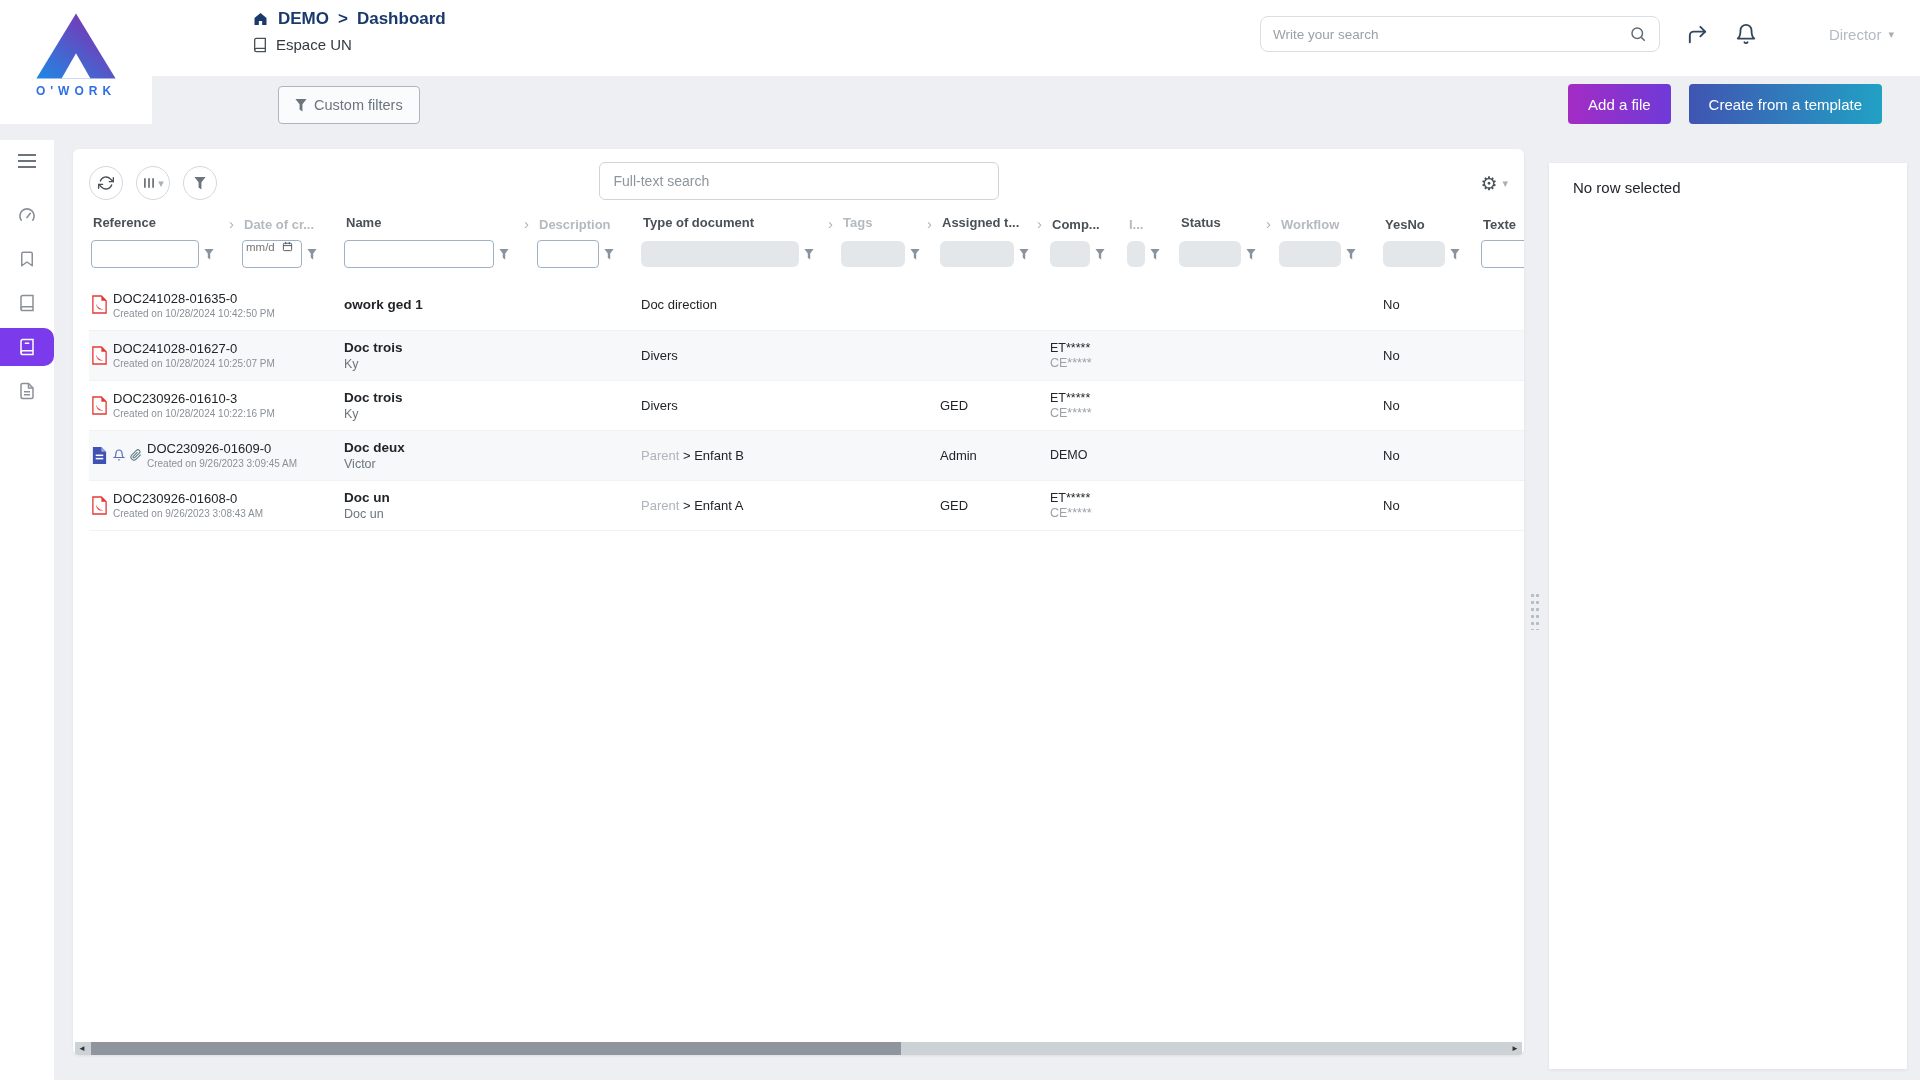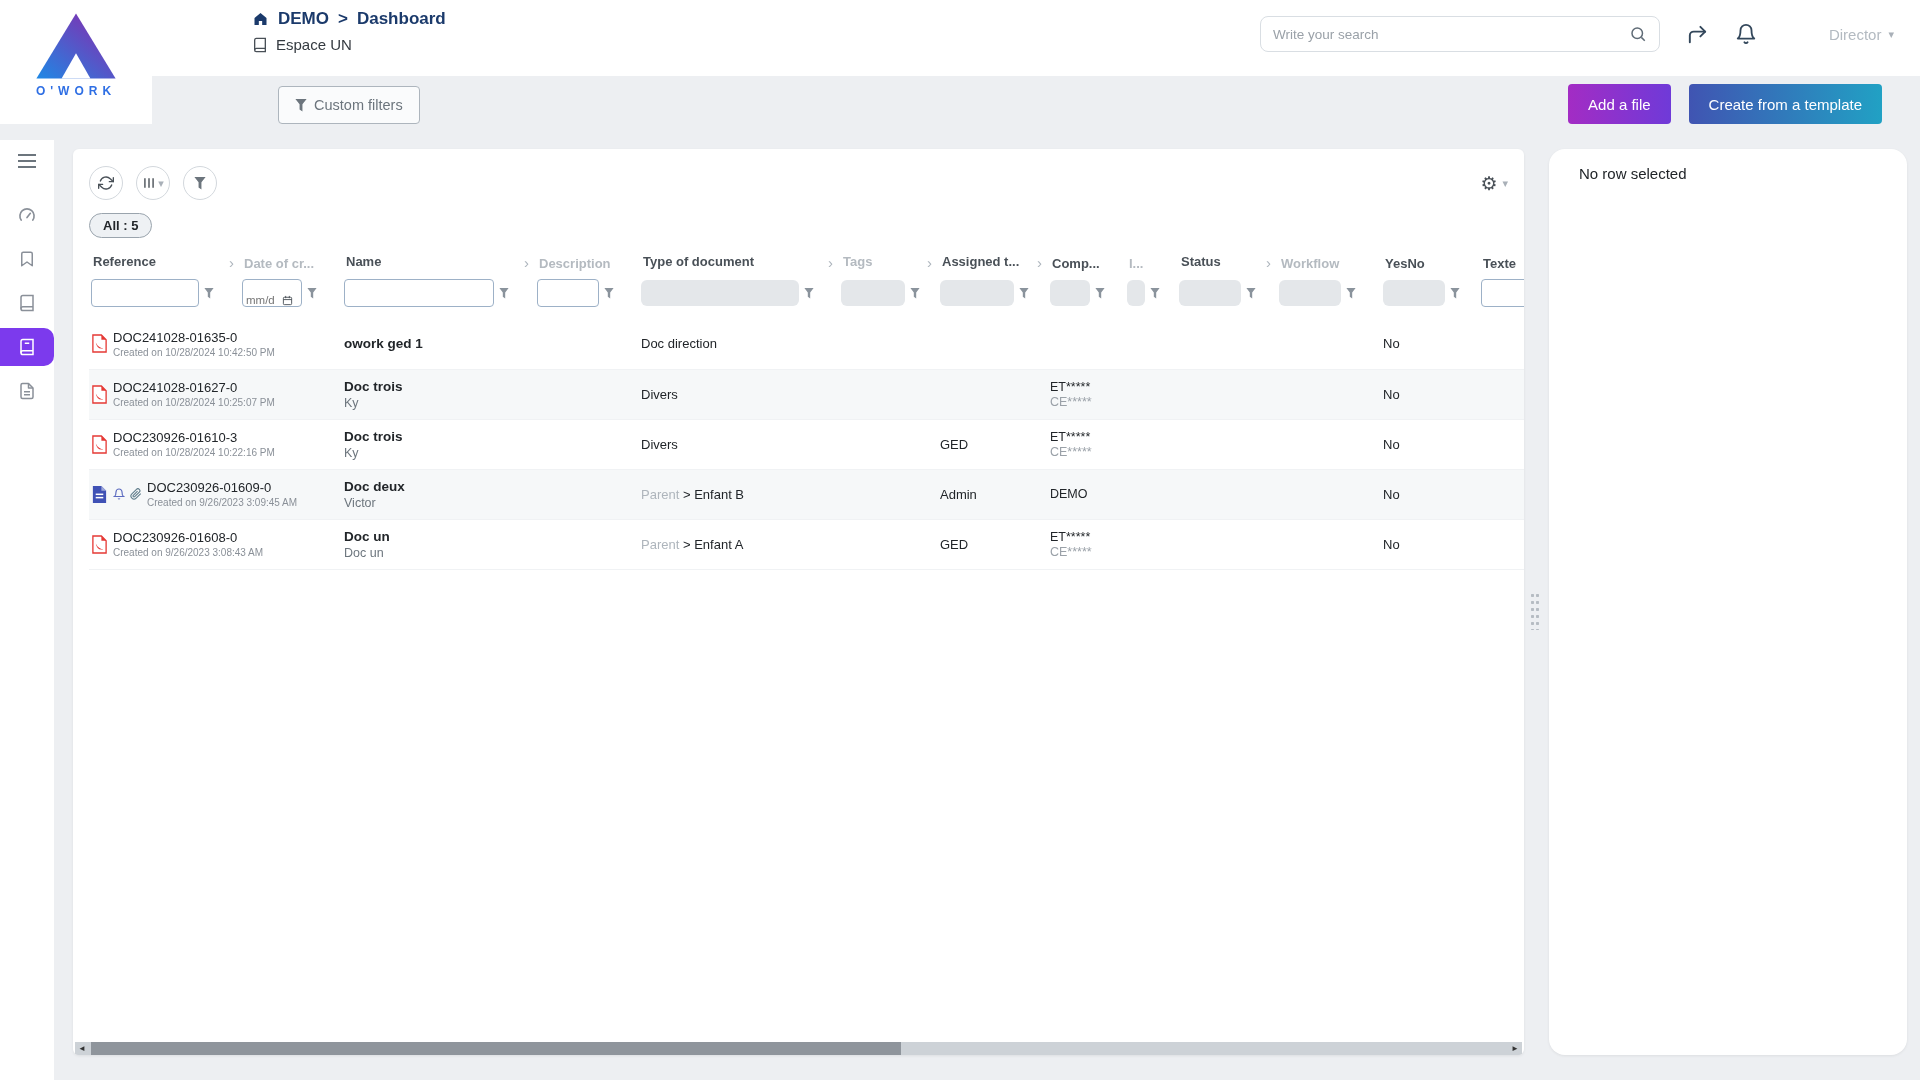--- a/index.html
+++ b/index.html
@@ -70,21 +70,21 @@
   table { table-layout:fixed; width:1510px; border-collapse:collapse; }
   th { font-size:13px; font-weight:bold; color:#495057; text-align:left; padding:6px 4px 4px;
        white-space:nowrap; overflow:hidden; vertical-align:bottom; cursor:pointer; }
   th.muted { color:#b4bac0; font-weight:600; }
   .chev { float:right; color:#adb5bd; font-weight:normal; font-size:15px; margin-right:2px; }
   .filter-cell { padding:4px 8px 12px 2px; }
   .fwrap { display:flex; align-items:center; gap:5px; }
   .f-input { height:28px; border:1.5px solid #9db1c7; border-radius:4px; background:#fff;
              padding:0 6px; font-size:12px; outline:none; font-family:"Liberation Sans", sans-serif; }
   .f-date { width:60px; height:28px; border:1.5px solid #9db1c7; border-radius:4px; background:#fff;
-            display:flex; align-items:flex-end; padding:0 3px; gap:2px; }
+            display:flex; align-items:flex-start; padding:0 3px; gap:2px; }
   .f-date input { width:34px; border:none; outline:none; font-size:11.5px; color:#495057;
                   font-family:"Liberation Sans", sans-serif; }
   .f-select { display:inline-block; height:26px; background:#e4e7ea; border-radius:6px; cursor:pointer; }
   .funnel { width:10px; height:11px; flex:0 0 auto; background:#8a939c; cursor:pointer;
             clip-path:polygon(0 0,100% 0,62% 45%,62% 100%,38% 84%,38% 45%); }
   .funnel.big { width:12px; height:13px; background:#6c757d; }
   tbody tr { height:50px; border-bottom:1px solid #f0f2f4; cursor:pointer; }
   tbody tr:nth-child(even) { background:#f6f8f9; }
   td { font-size:13px; color:#212529; padding:4px 6px 4px 2px; vertical-align:middle;
        white-space:nowrap; overflow:hidden; }
@@ -100,22 +100,22 @@
   .comp2 { font-size:12.5px; color:#9aa1a8; display:block; margin-top:1px; }
   .hscroll { height:13px; margin:0 2px; background:#cdd2d7; position:relative; flex:0 0 auto; }
   .hthumb { position:absolute; top:0; bottom:0; left:16px; width:56%; background:#8f959c; cursor:grab; }
   .harrow { position:absolute; top:0; height:13px; font-size:8px; line-height:13px; color:#333;
             cursor:pointer; background:#cdd2d7; padding:0 3px; }
   .harrow.left { left:0; } .harrow.right { right:0; }
   .grid-footer { height:40px; border-top:1px solid #e3e6e9; display:flex; align-items:center;
                  padding:0 18px; font-size:13.5px; color:#343a40; gap:8px; flex:0 0 auto; }
   .rows-count { font-weight:bold; }
   
-  .detail-panel { position:absolute; left:1549px; top:149px; width:358px; height:906px; background:#fff;
-                  border-radius:16px; box-shadow:0 1px 3px rgba(0,0,0,.07); padding:16px 30px; }
+  .detail-panel { position:absolute; left:1549px; top:163px; width:358px; height:906px; background:#fff;
+                  border-radius:0; box-shadow:0 1px 3px rgba(0,0,0,.07); padding:16px 24px; }
   .no-row { font-size:15px; color:#212529; }
   .panel-handle { position:absolute; left:1530px; top:592px; width:10px; height:38px;
                   background-image:radial-gradient(#b6bcc3 1.2px, transparent 1.4px);
                   background-size:5px 7px; cursor:col-resize; }
   svg { display:block; }
 </style>
 </head>
 <body>
 
 <div class="header"></div>
@@ -251,29 +251,27 @@
           <line x1="5" y1="4" x2="5" y2="20"></line>
             <line x1="12" y1="4" x2="12" y2="20"></line>
             <line x1="19" y1="4" x2="19" y2="20"></line>
         </svg>
         <span class="caret">▾</span>
       </button>
       <button class="icon-btn">
         <span class="funnel big"></span>
       </button>
     </div>
+    <input class="fulltext" type="text" placeholder="Full-text search" style="">
     <button class="gear-btn">
       <span>⚙</span>
       <span class="caret">▾</span>
     </button>
   </div>
 
-  <div class="tabs-row">
-    <span class="all-pill">All : 5</span>
-  </div>
 
   <div class="table-wrap">
     <table>
       <colgroup>
         <col style="width:151px">
           <col style="width:102px">
           <col style="width:193px">
           <col style="width:104px">
         <col style="width:200px">
           <col style="width:99px">

